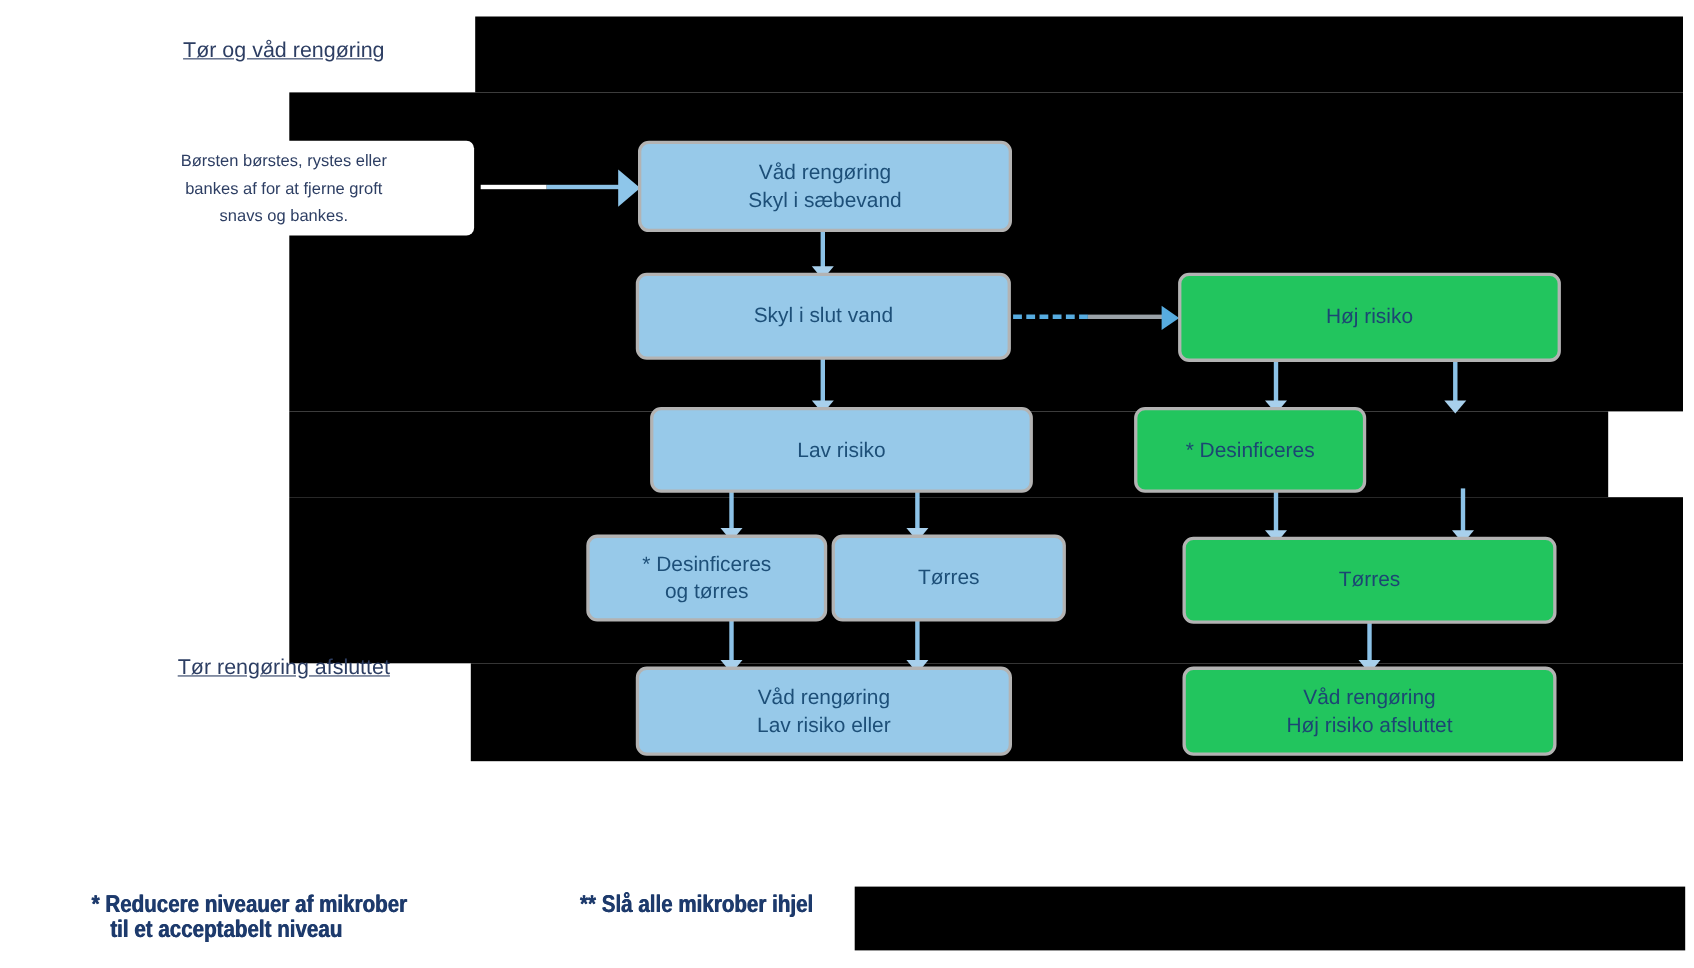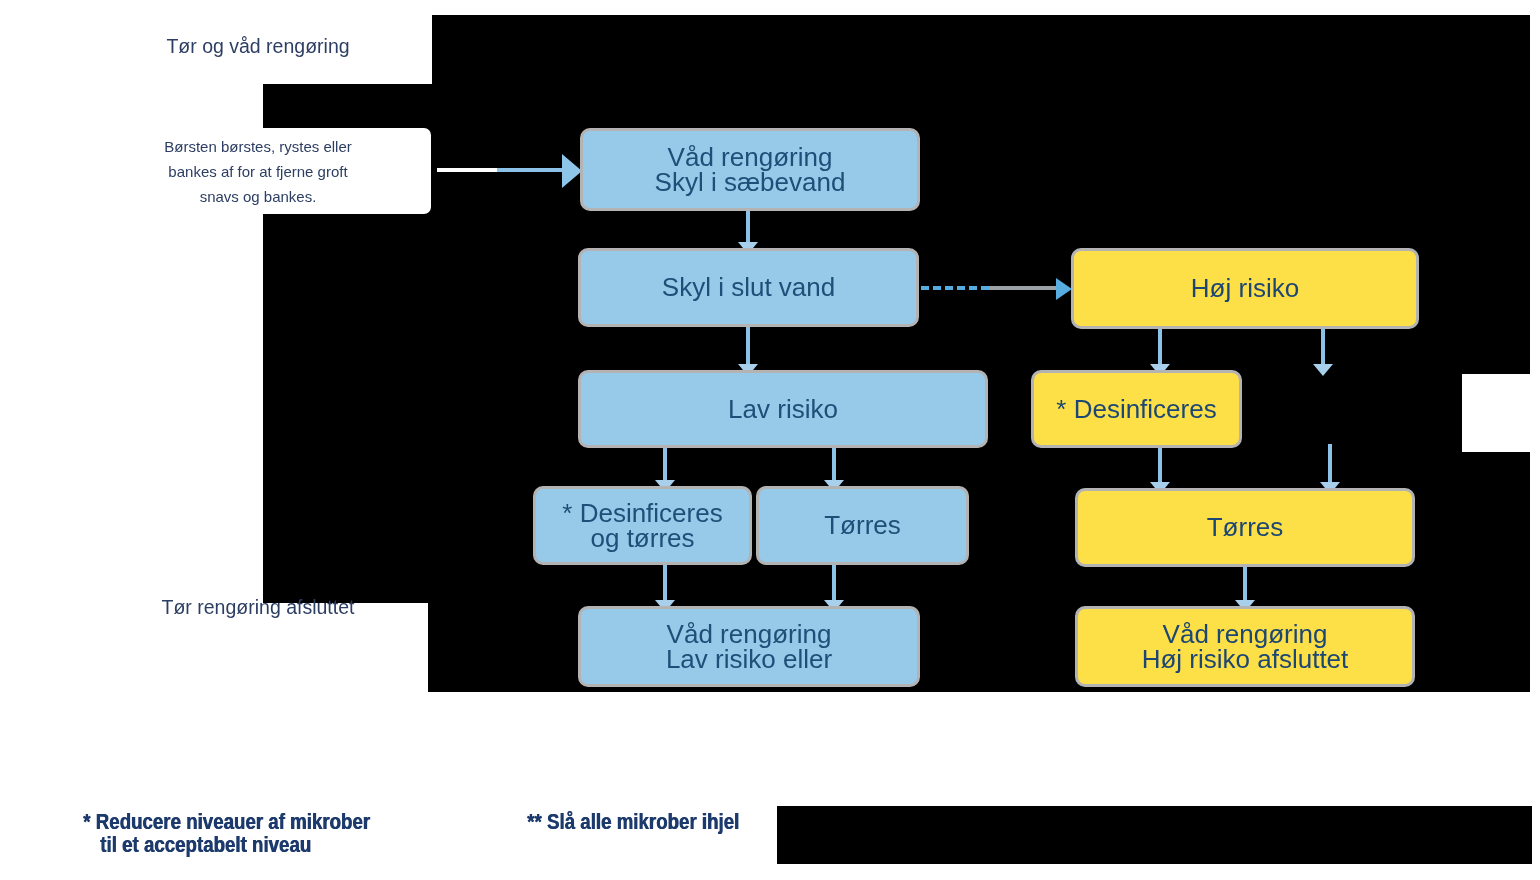--- a/index.html
+++ b/index.html
@@ -2,31 +2,31 @@
 <html><head>
 <meta charset="utf-8">
 <style>
   html,body{margin:0;padding:0;}
   body{font-family:"Liberation Sans","DejaVu Sans",sans-serif;background:#ffffff;}
   .stage{position:relative;width:1540px;height:880px;background:#ffffff;overflow:hidden;}
 
   .dark{position:absolute;background:#000000;}
 
   .side-label{position:absolute;left:60px;width:396px;text-align:center;
-    color:#2d3e63;font-size:19.5px;}
+    color:#2d3e63;font-size:19.5px;text-decoration:underline;}
 
   .note-box{position:absolute;left:85px;top:128px;width:346px;height:86px;
     background:#ffffff;border-radius:7px;display:flex;flex-direction:column;
     align-items:center;justify-content:center;color:#2d3e63;font-size:15px;line-height:25px;}
 
   .node{position:absolute;box-sizing:border-box;border:3px solid #b3b3b3;border-radius:10px;
     display:flex;flex-direction:column;align-items:center;justify-content:center;
-    font-size:26px;line-height:25px;text-align:center;}
+    font-size:19px;line-height:25px;text-align:center;}
   .node.light{background:#97c9e9;color:#1d4f78;}
-  .node.mid{background:#fde047;color:#1c4673;}
+  .node.mid{background:#22c55e;color:#1c4673;}
 
   .vline{position:absolute;width:4px;background:#8cc2e7;}
   .hline-white{position:absolute;height:4px;background:#ffffff;}
   .hline-blue{position:absolute;height:4px;background:#8cc2e7;}
   .hline-gray{position:absolute;height:4px;background:#9aa2a8;}
   .hline-dash{position:absolute;height:0;border-top:4px dashed #57ace0;}
 
   .tri-down{position:absolute;width:0;height:0;
     border-left:10px solid transparent;border-right:10px solid transparent;
     border-top:12px solid #a8d0ec;}
@@ -96,21 +96,21 @@
   <div class="vline" style="left:1243px;top:563px;height:49px;"></div>
   <div class="tri-down" style="left:1235px;top:600px;"></div>
 
   <div class="node light" style="left:580px;top:128px;width:340px;height:83px;">
     <span>Våd rengøring</span>
     <span>Skyl i sæbevand</span>
   </div>
   <div class="node light" style="left:578px;top:248px;width:341px;height:79px;">
     <span>Skyl i slut vand</span>
   </div>
-  <div class="node light" style="left:578px;top:370px;width:410px;height:78px;">
+  <div class="node light" style="left:591px;top:370px;width:348px;height:78px;">
     <span>Lav risiko</span>
   </div>
   <div class="node light" style="left:533px;top:486px;width:219px;height:79px;">
     <span>*  Desinficeres</span>
     <span>og tørres</span>
   </div>
   <div class="node light" style="left:756px;top:486px;width:213px;height:79px;">
     <span>Tørres</span>
   </div>
   <div class="node light" style="left:578px;top:606px;width:342px;height:81px;">

